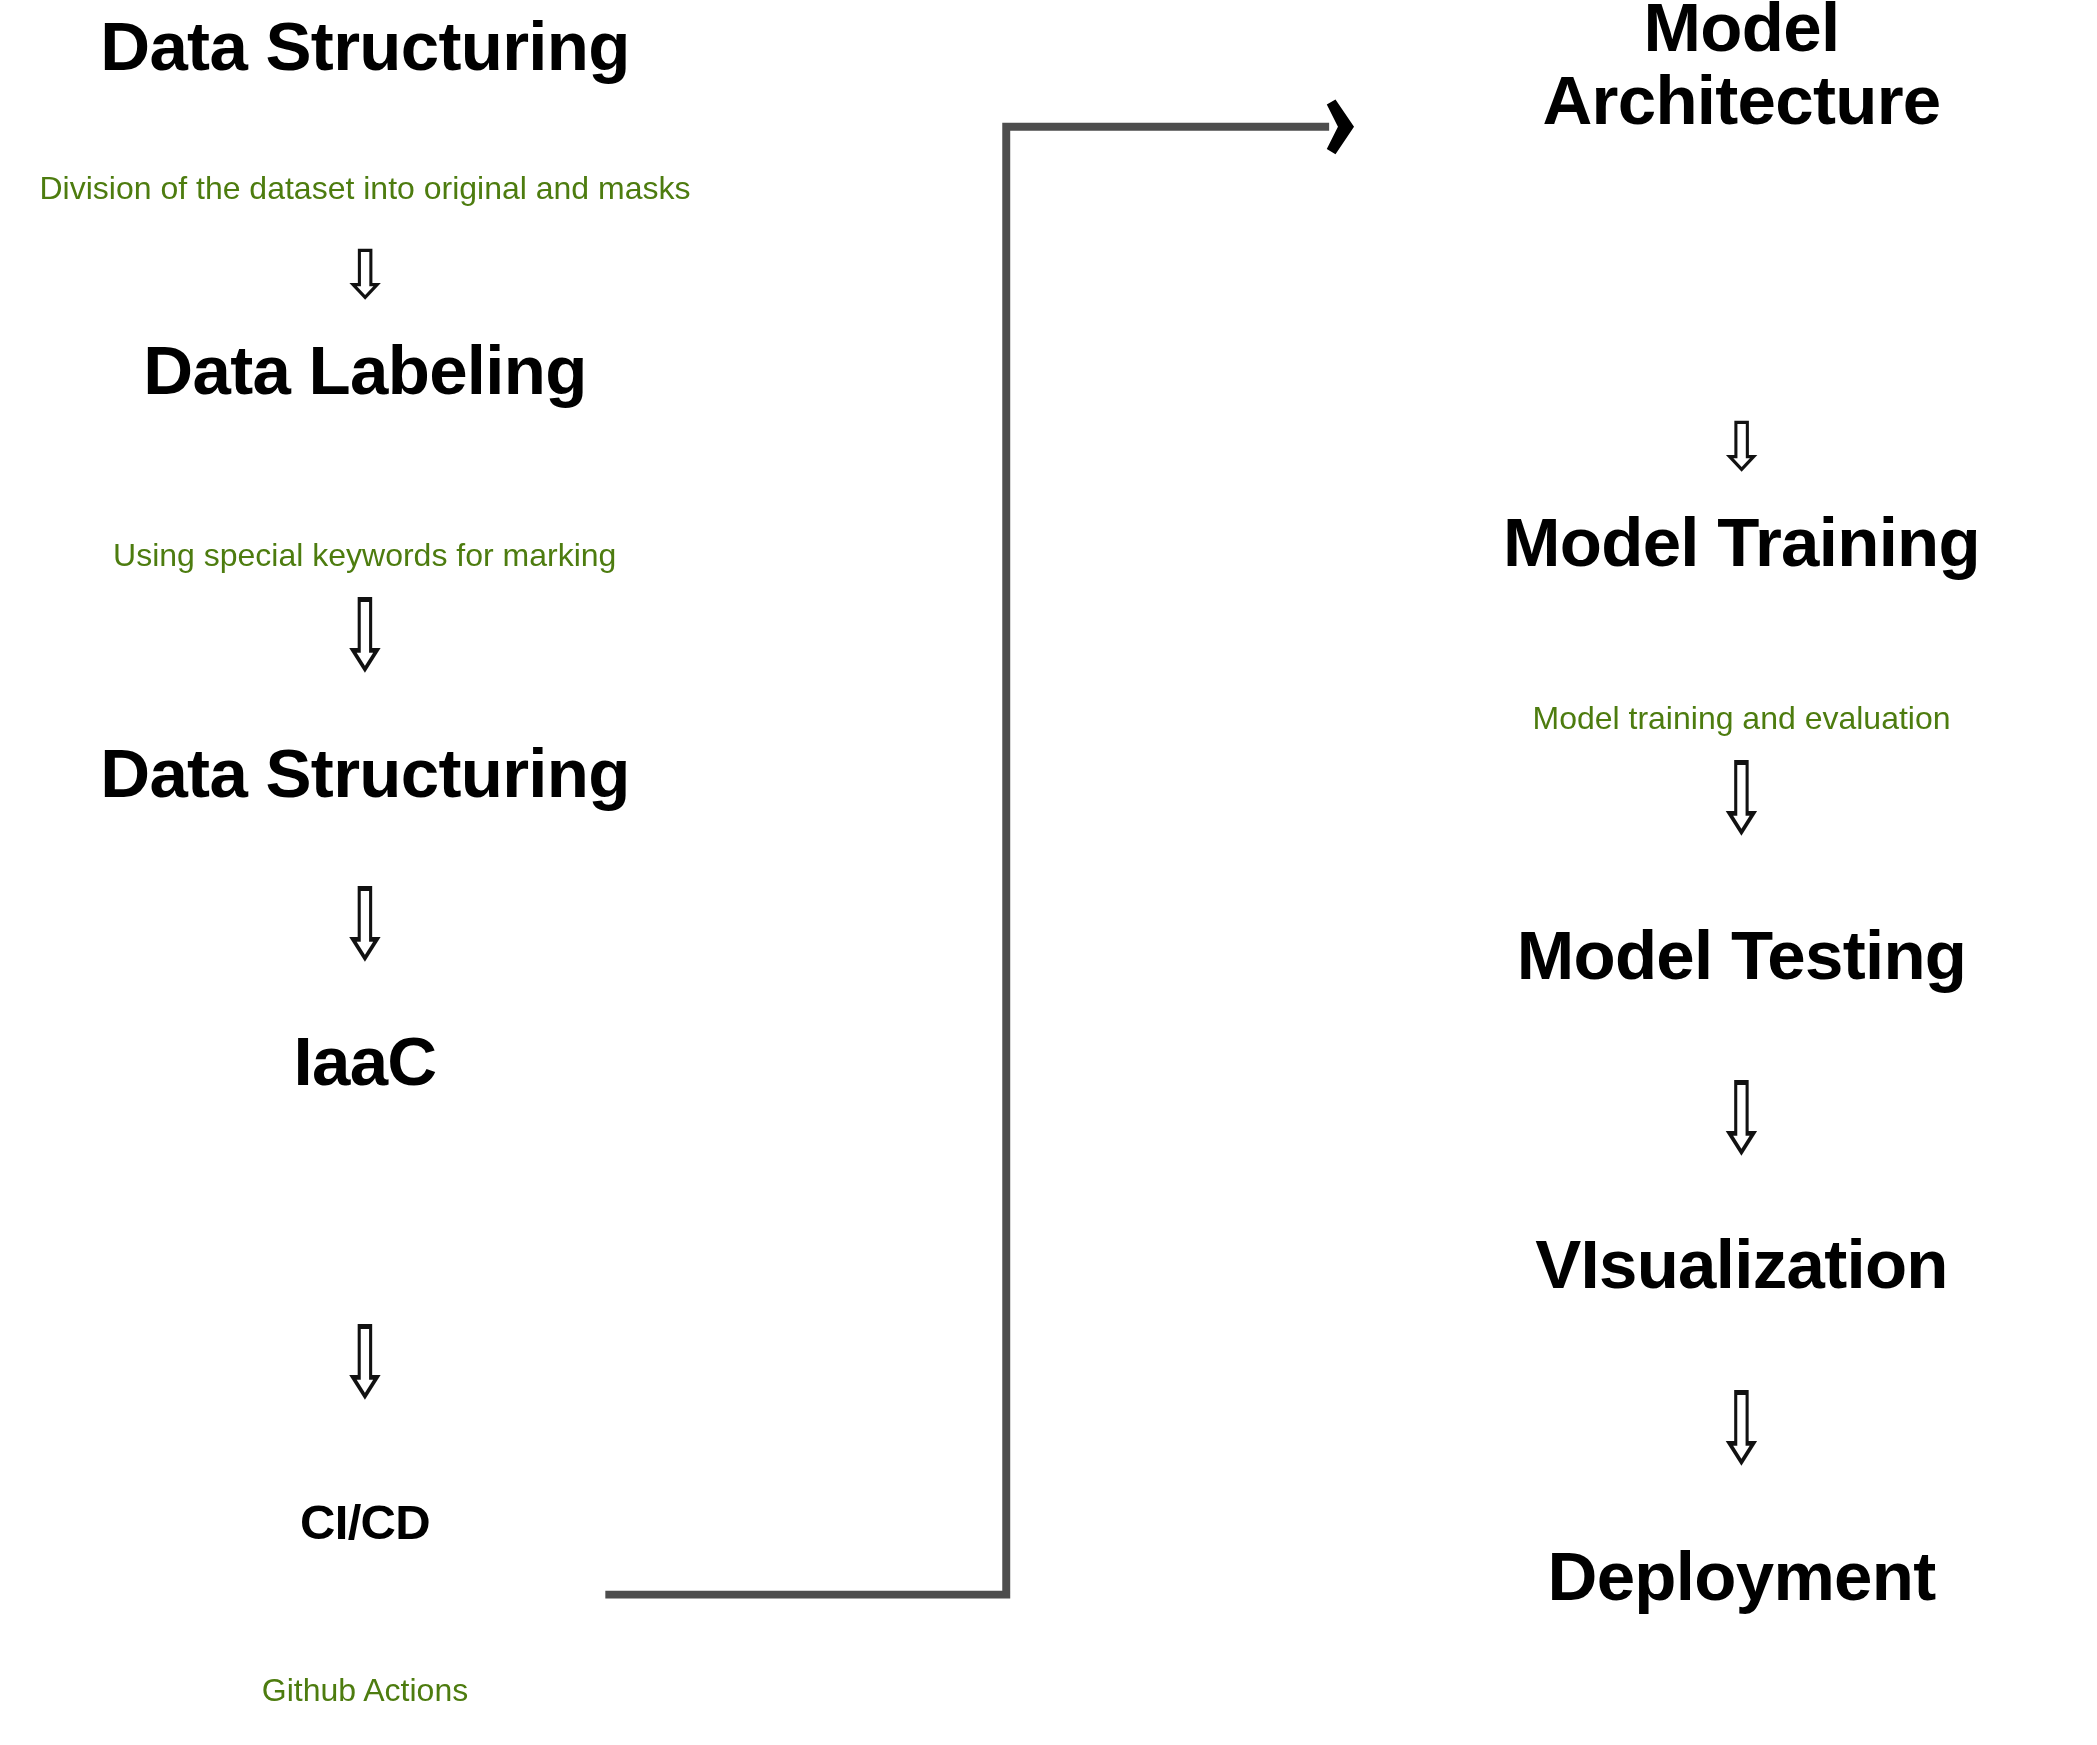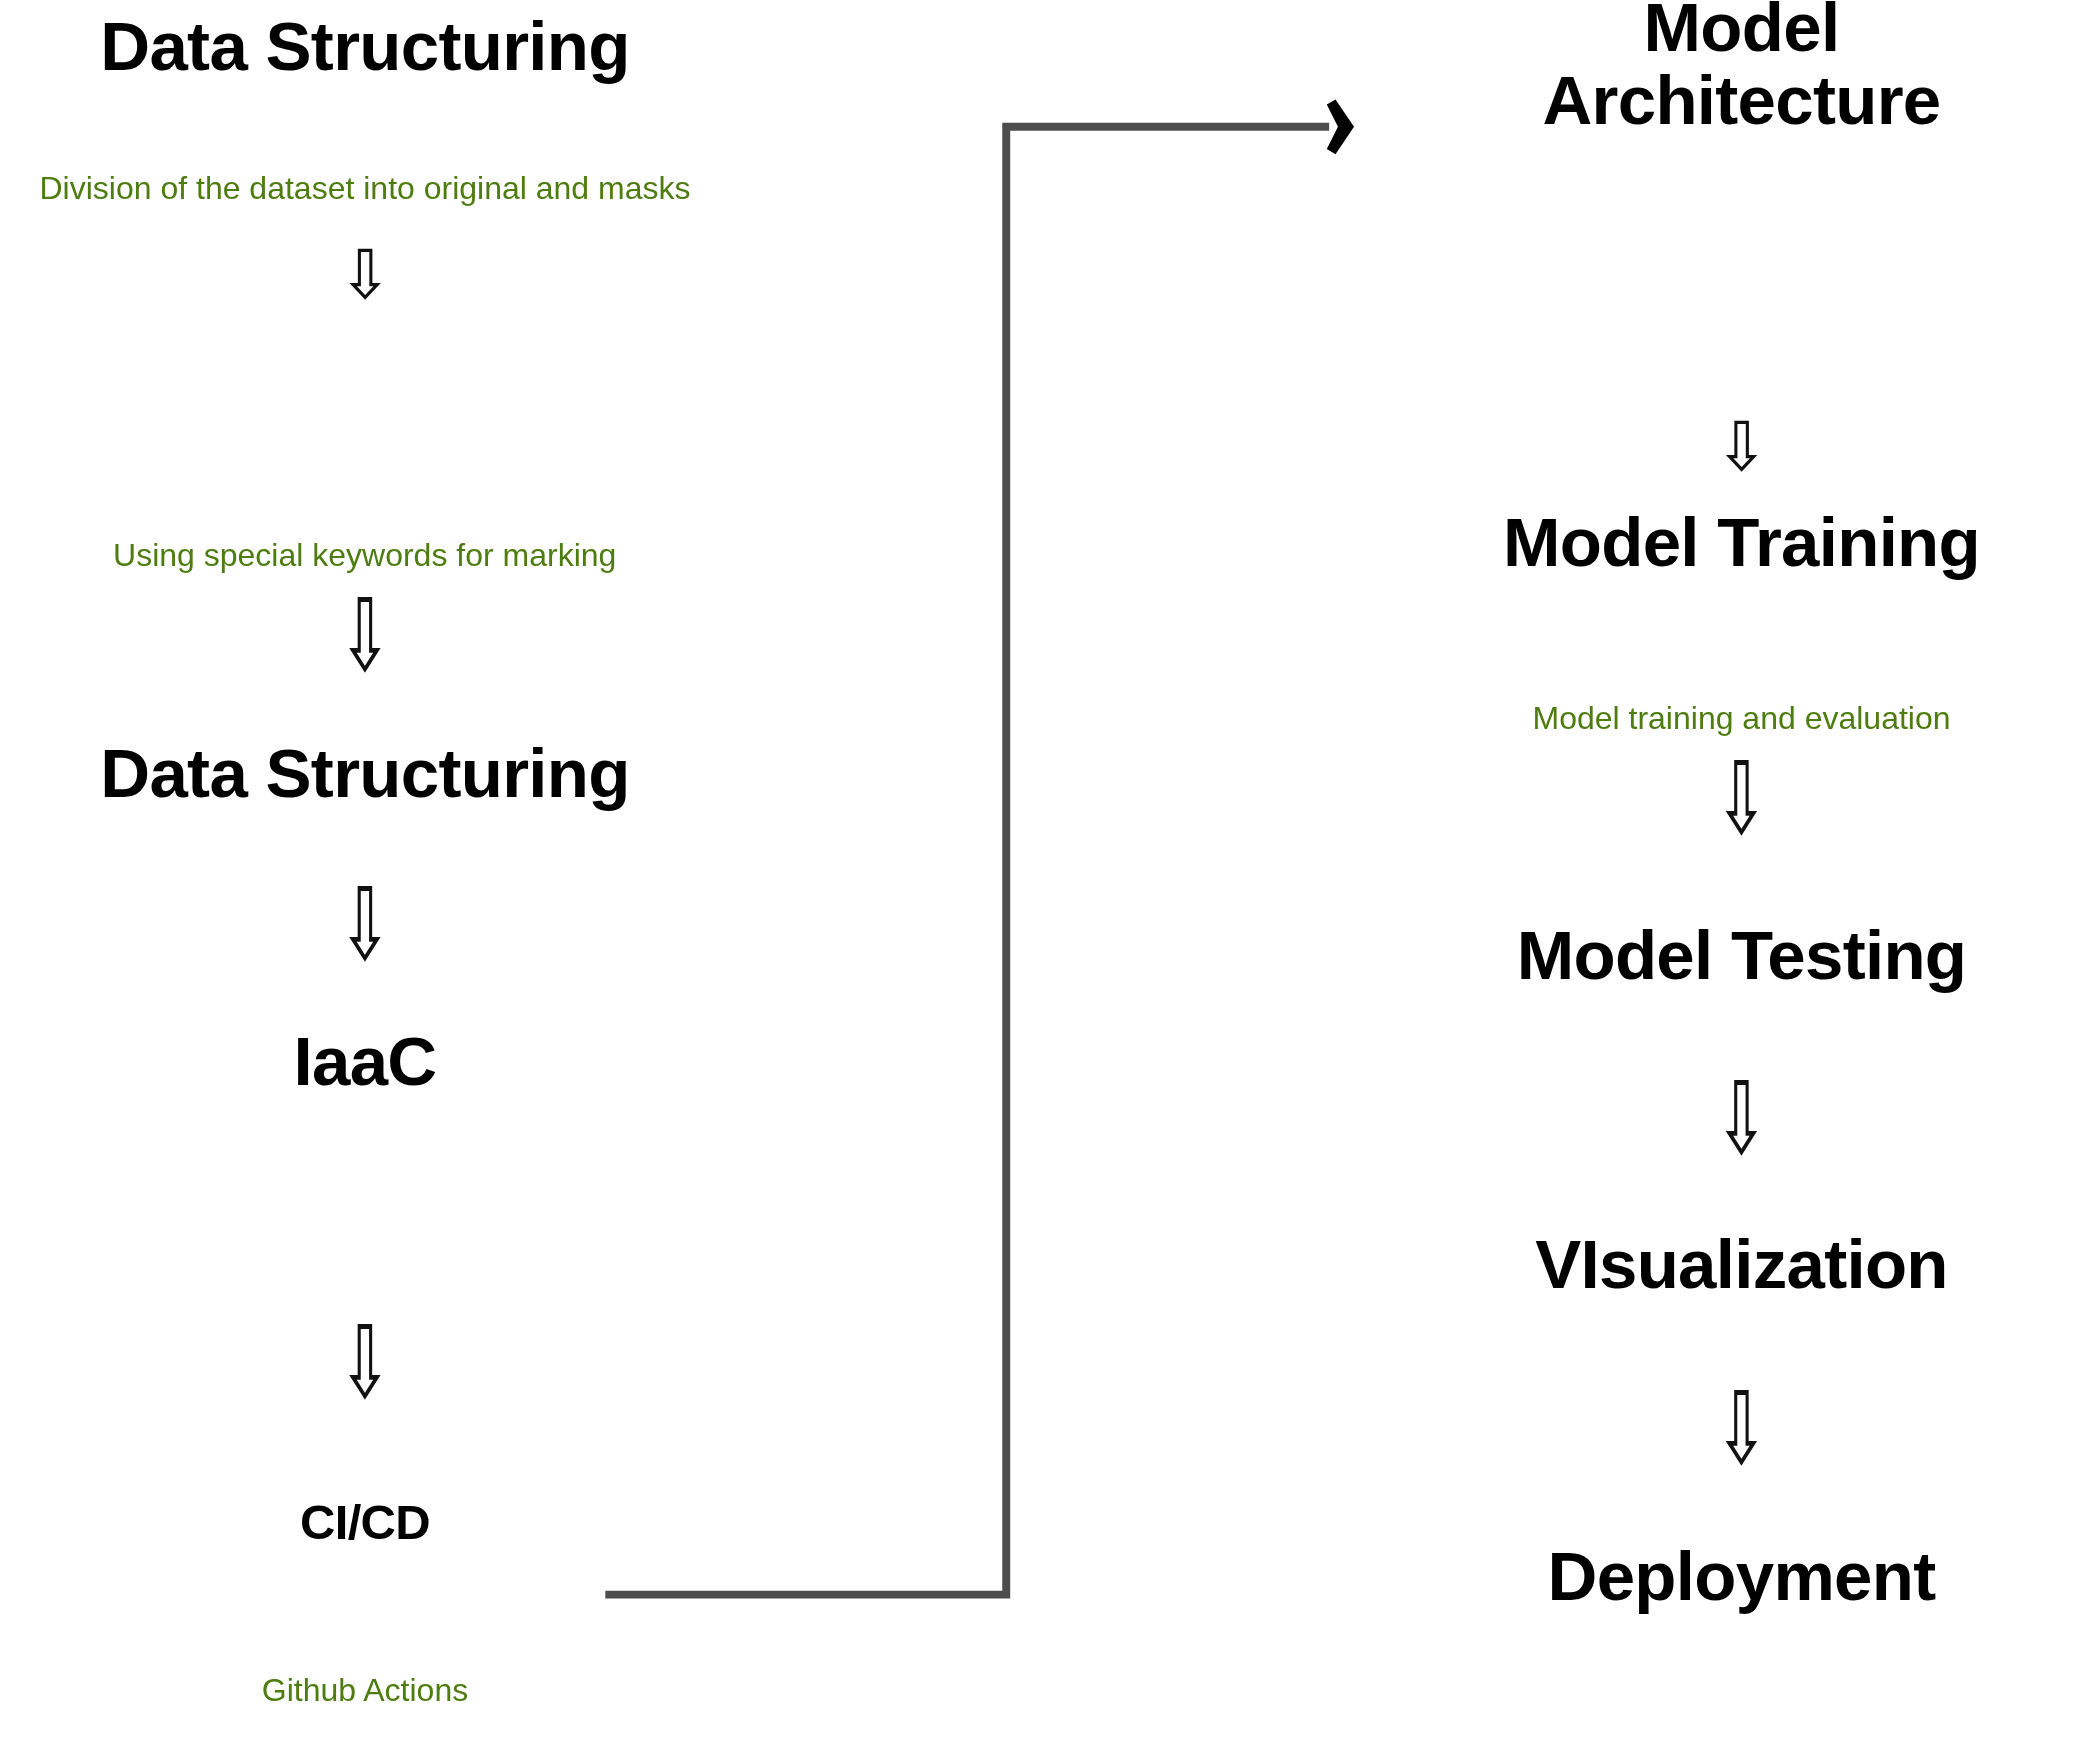--- a/index.html
+++ b/index.html
@@ -64,20 +64,23 @@
   </div>
 
   <div class="abs" style="left:14.5px; top:168px; width:701px;">
     <div class="step-desc">Division of the dataset into original and masks</div>
   </div>
 
   <div class="abs" style="left:0px; top:240px; width:730px; text-align:center;">
     <div class="arrow-glyph short">⇩</div>
   </div>
 
+  <div class="abs" style="left:0px; top:334px; width:730px;">
+    <div class="step-title" style="font-size:69px;">Data Labeling</div>
+  </div>
 
   <div class="abs" style="left:7.2px; top:535px; width:715px;">
     <div class="step-desc">Using special keywords for marking</div>
   </div>
 
   <div class="abs" style="left:0px; top:601px; width:730px; text-align:center;">
     <div class="arrow-glyph tall">⇩</div>
   </div>
 
   <div class="abs" style="left:0px; top:737px; width:730px;">

